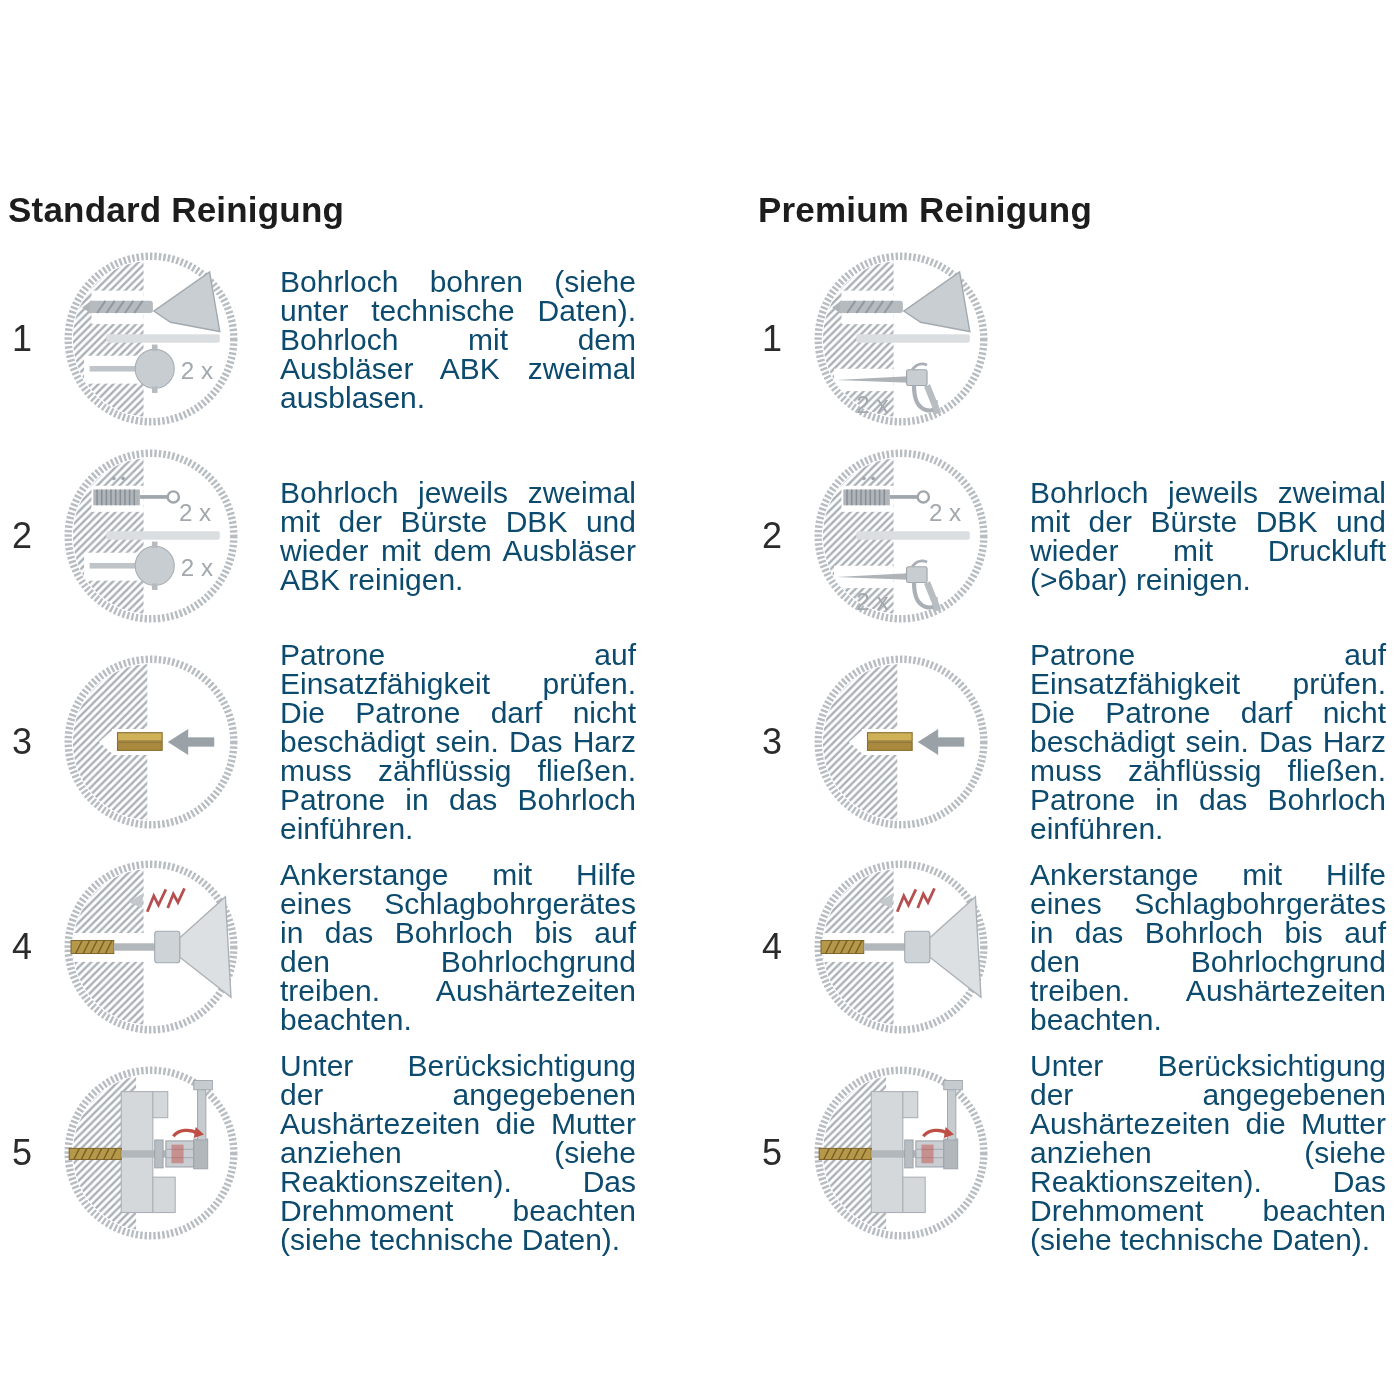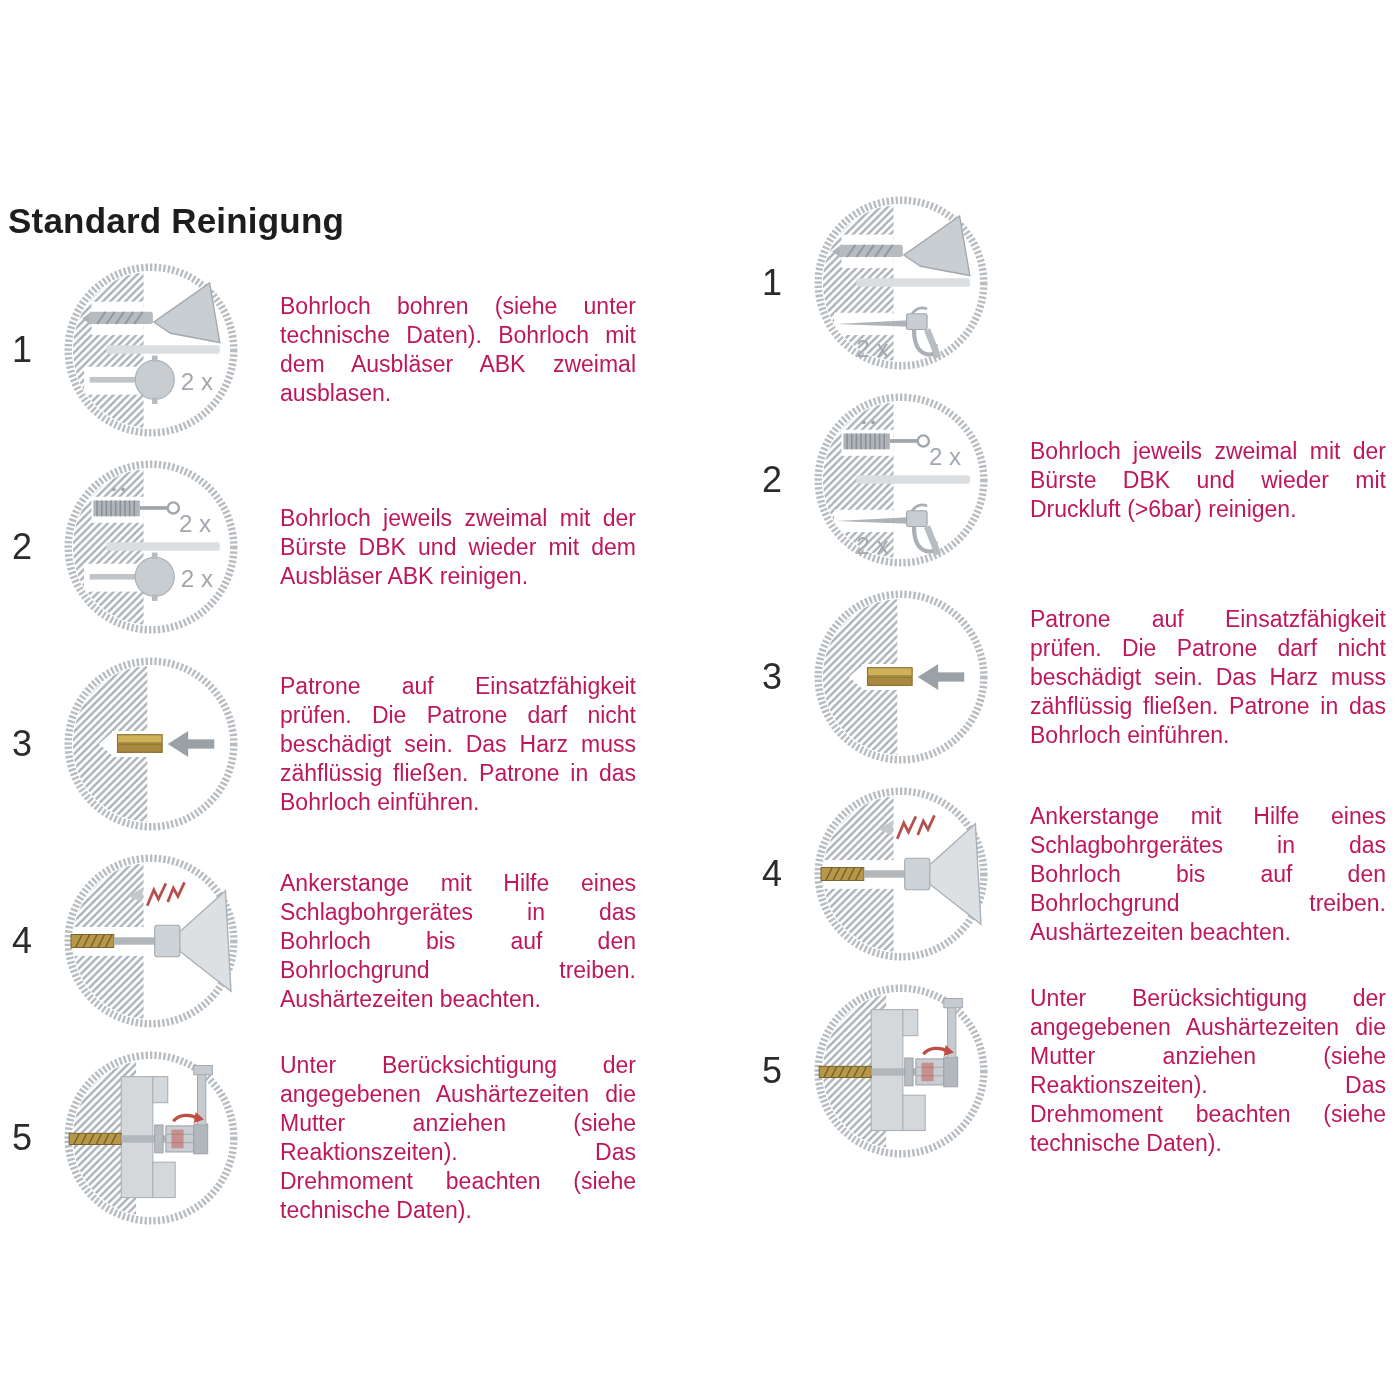--- a/index.html
+++ b/index.html
@@ -9,21 +9,21 @@
     color: #3b3b3b;
     -webkit-font-smoothing: antialiased;
   }
   .page {
     padding: 190px 0 0 8px;
     display: flex;
     gap: 116px;
   }
   .column { width: 634px; flex: 0 0 auto; }
   .col-title {
-    margin: 11px 0 16px 0;
+    margin: 0 0 16px 0;
     font-size: 35px;
     font-weight: bold;
     color: #1d1d1d;
     letter-spacing: 0.2px;
   }
   .step {
     display: flex;
     align-items: center;
     margin-bottom: 11px;
   }
@@ -37,24 +37,24 @@
   .illu {
     width: 186px;
     height: 186px;
     flex: 0 0 auto;
     margin-right: 36px;
   }
   .step-text {
     margin: 0;
     flex: 1;
     max-width: 356px;
-    font-size: 23px;
+    font-size: 30px;
     line-height: 29px;
     text-align: justify;
-    color: #be185d;
+    color: #0c4a6e;
   }
   .xlabel {
     font-family: "Liberation Sans", sans-serif;
     font-size: 26px;
     fill: #a2a8ae;
   }
   .defs-svg { position: absolute; width: 0; height: 0; }
 </style>
 </head>
 <body>
@@ -289,20 +289,21 @@
     <div class="step">
       <div class="step-number">5</div>
       <svg class="illu" viewBox="0 0 200 200">
           <use href="#illu-s5"></use>
         </svg>
       <p class="step-text">Unter Berücksichtigung der angegebenen Aushärtezeiten die Mutter anziehen (siehe Reaktionszeiten). Das Drehmoment beachten (siehe technische Daten).</p>
     </div>
   </section>
 
   <section class="column">
+    <h1 class="col-title">Premium Reinigung</h1>
 
     <div class="step">
       <div class="step-number">1</div>
       <svg class="illu" viewBox="0 0 200 200">
           <use href="#illu-s1-prem"></use>
         </svg>
     </div>
 
     <div class="step">
       <div class="step-number">2</div>

